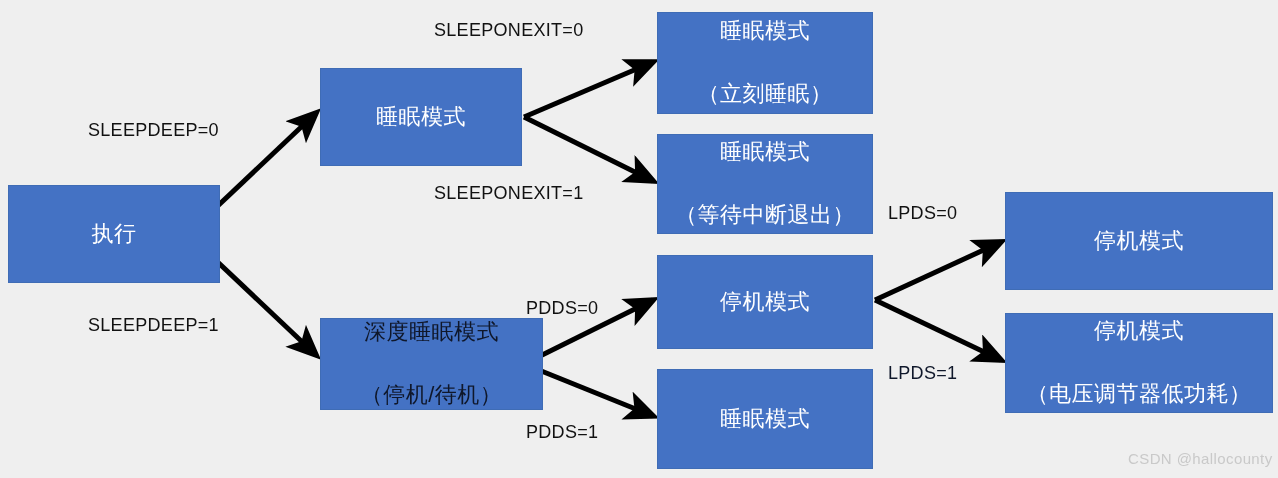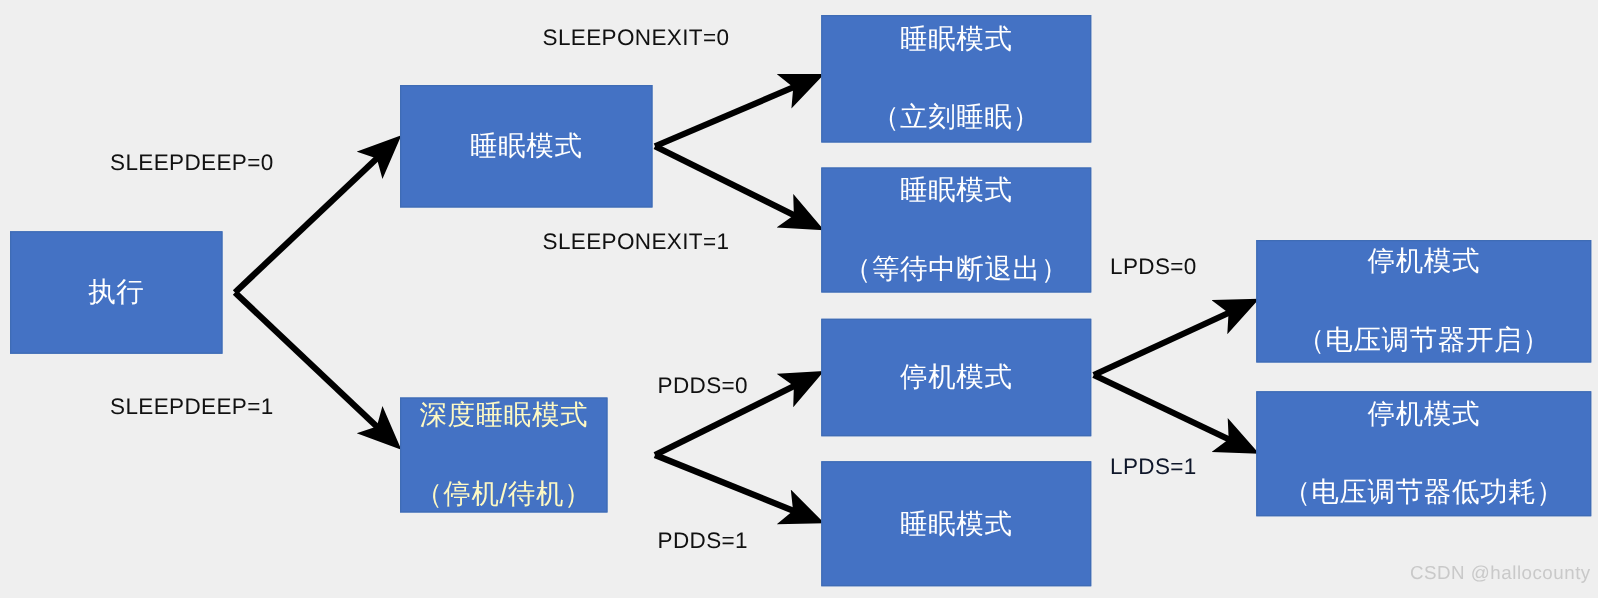--- a/index.html
+++ b/index.html
@@ -70,47 +70,46 @@
         <line x1="188" y1="234" x2="316" y2="355" stroke="#000000" stroke-width="5" marker-end="url(#ah)"></line>
         <line x1="524" y1="117" x2="653" y2="62" stroke="#000000" stroke-width="5" marker-end="url(#ah)"></line>
         <line x1="524" y1="117" x2="653" y2="181" stroke="#000000" stroke-width="5" marker-end="url(#ah)"></line>
         <line x1="524" y1="364" x2="653" y2="300" stroke="#000000" stroke-width="5" marker-end="url(#ah)"></line>
         <line x1="524" y1="364" x2="653" y2="416" stroke="#000000" stroke-width="5" marker-end="url(#ah)"></line>
         <line x1="875" y1="300" x2="1001" y2="242" stroke="#000000" stroke-width="5" marker-end="url(#ah)"></line>
         <line x1="875" y1="300" x2="1001" y2="360" stroke="#000000" stroke-width="5" marker-end="url(#ah)"></line>
       </g>
   </svg>
   <div id="node-layer">
-      <div class="node" style="left: 8px; top: 185px; width: 170px; height: 98px; background: rgb(68, 114, 196); color: rgb(255, 255, 255);">
+      <div class="node" style="left: 8px; top: 185px; width: 212px; height: 98px; background: rgb(68, 114, 196); color: rgb(255, 255, 255);">
         <span class="ln">执行</span>
       </div>
       <div class="node" style="left: 320px; top: 68px; width: 202px; height: 98px; background: rgb(68, 114, 196); color: rgb(255, 255, 255);">
         <span class="ln">睡眠模式</span>
       </div>
-      <div class="node" style="left: 320px; top: 318px; width: 166px; height: 92px; background: rgb(68, 114, 196); color: #fef9c3;">
+      <div class="node" style="left: 320px; top: 318px; width: 223px; height: 92px; background: rgb(68, 114, 196); color: #0f172a;">
         <span class="ln">深度睡眠模式</span>
         <span class="ln">（停机/待机）</span>
       </div>
       <div class="node" style="left: 657px; top: 12px; width: 216px; height: 102px; background: rgb(68, 114, 196); color: rgb(255, 255, 255);">
         <span class="ln">睡眠模式</span>
         <span class="ln">（立刻睡眠）</span>
       </div>
       <div class="node" style="left: 657px; top: 134px; width: 216px; height: 100px; background: rgb(68, 114, 196); color: rgb(255, 255, 255);">
         <span class="ln">睡眠模式</span>
         <span class="ln">（等待中断退出）</span>
       </div>
       <div class="node" style="left: 657px; top: 255px; width: 216px; height: 94px; background: rgb(68, 114, 196); color: rgb(255, 255, 255);">
         <span class="ln">停机模式</span>
       </div>
       <div class="node" style="left: 657px; top: 369px; width: 216px; height: 100px; background: rgb(68, 114, 196); color: rgb(255, 255, 255);">
         <span class="ln">睡眠模式</span>
       </div>
       <div class="node" style="left: 1005px; top: 192px; width: 268px; height: 98px; background: rgb(68, 114, 196); color: rgb(255, 255, 255);">
         <span class="ln">停机模式</span>
-        <span class="ln">（电压调节器开启）</span>
       </div>
       <div class="node" style="left: 1005px; top: 313px; width: 268px; height: 100px; background: rgb(68, 114, 196); color: rgb(255, 255, 255);">
         <span class="ln">停机模式</span>
         <span class="ln">（电压调节器低功耗）</span>
       </div>
     </div>
   <div id="label-layer">
       <div class="edge-label" style="left: 88px; top: 120px; color: rgb(17, 17, 17);">SLEEPDEEP=0</div>
       <div class="edge-label" style="left: 88px; top: 315px; color: rgb(17, 17, 17);">SLEEPDEEP=1</div>
       <div class="edge-label" style="left: 434px; top: 20px; color: rgb(17, 17, 17);">SLEEPONEXIT=0</div>

